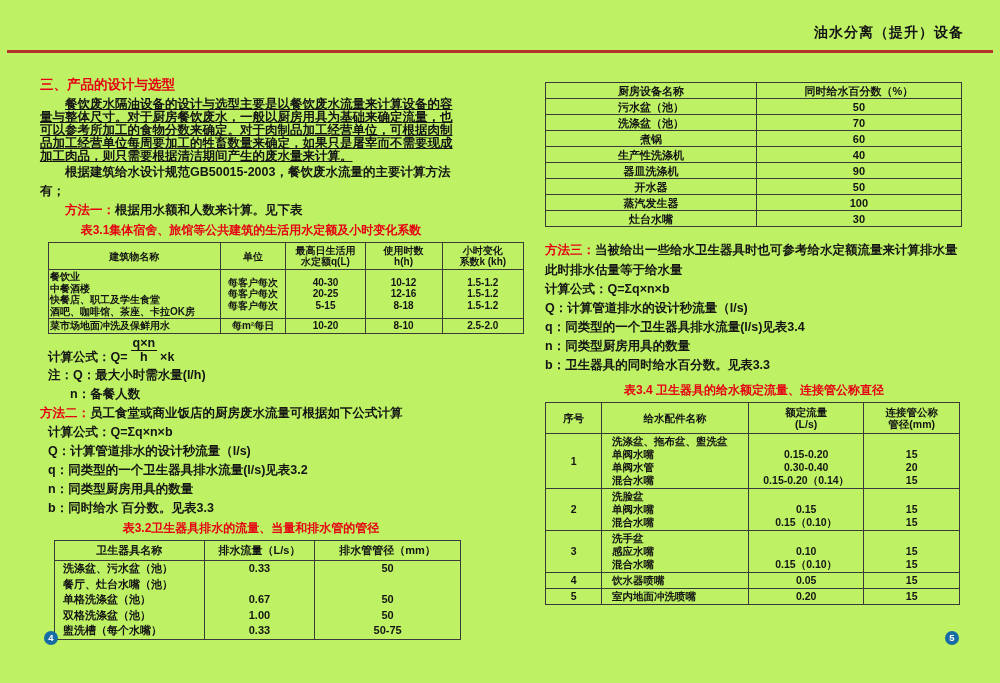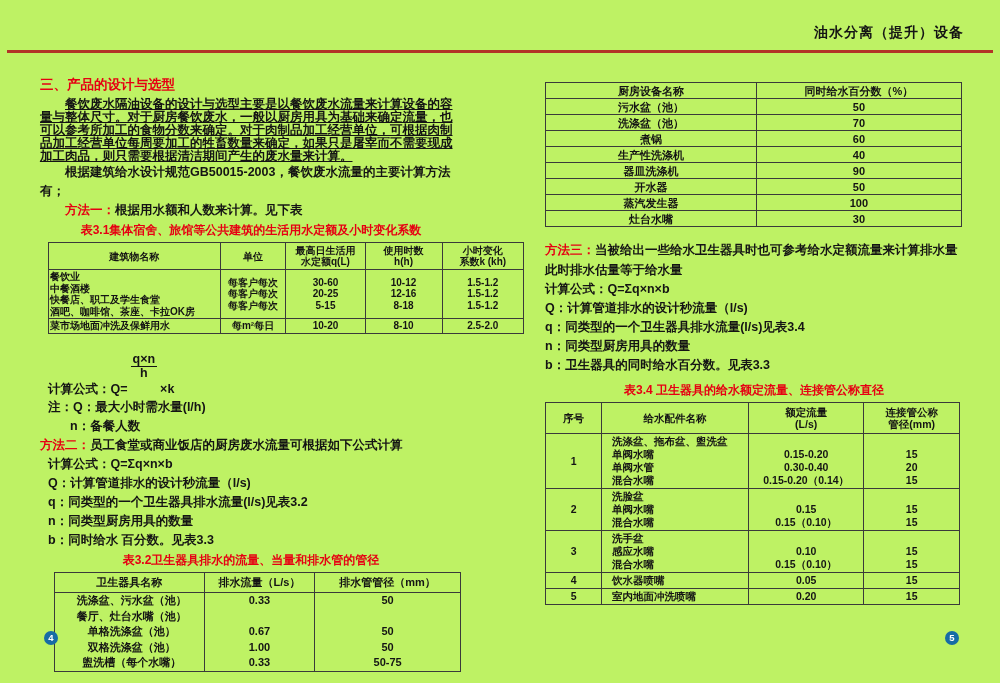--- a/index.html
+++ b/index.html
@@ -36,37 +36,37 @@
   .t31 { width:476px; margin-left:8px; font-size:10px; line-height:11.5px; }
   .t31 th { line-height:11px; padding:2px 2px; }
   .t31 tbody tr+tr td { border-top:1.2px solid #3a3a3a; }
   .t31 tbody td:first-child { text-align:left; padding-left:1px; }
   .t31 th:nth-child(1){width:37%} .t31 th:nth-child(2){width:13.5%}
   .t31 th:nth-child(3){width:16.5%} .t31 th:nth-child(4){width:16%} .t31 th:nth-child(5){width:17%}
 
   .t32 { width:407px; margin-left:14px; font-size:11px; line-height:13.5px; }
   .t32 th { padding:3px 2px; }
   .t32 td { padding:1px 3px; }
-  .t32 tbody td:first-child { text-align:center; padding-left:8px; }
+  .t32 tbody td:first-child { text-align:left; padding-left:8px; }
   .t32 th:nth-child(1){width:37%} .t32 th:nth-child(2){width:27%} .t32 th:nth-child(3){width:36%}
 
   .t33 { width:417px; font-size:11px; line-height:12px; }
   .t33 th,.t33 td { padding:1.5px 3px; }
   .t33 tbody td { border-top:1.2px solid #3a3a3a; }
   .t33 th:nth-child(1){width:49%}
 
   .t34 { width:415px; font-size:10.5px; line-height:13px; }
   .t34 th { padding:3px 2px; line-height:12px; }
   .t34 tbody tr+tr td { border-top:1.2px solid #3a3a3a; }
   .t34 tbody td:nth-child(2) { text-align:left; padding-left:10px; }
   .t34 th:nth-child(1){width:13%} .t34 th:nth-child(2){width:36%}
   .t34 th:nth-child(3){width:28%} .t34 th:nth-child(4){width:23%}
 
   .formula { display:flex; align-items:flex-end; margin:3px 0 2px 8px; line-height:14px; font-size:12.5px; }
-  .frac { display:inline-flex; flex-direction:column; text-align:center; margin:16px 3px; }
+  .frac { display:inline-flex; flex-direction:column; text-align:center; margin:0 3px; }
   .frac .num { border-bottom:1.5px solid #141414; padding:0 2px; line-height:13px; }
   .frac .den { line-height:13px; }
 
   .badge { position:absolute; width:14px; height:14px; border-radius:50%; top:631px;
            background:var(--badge-blue,#176ca5); color:#fff; font-size:9.5px; line-height:14px;
            text-align:center; }
   .badge-left { left:44px; }
   .badge-right { left:945px; }
 </style>
 </head>
@@ -114,21 +114,21 @@
               <div>中餐酒楼</div>
               <div>快餐店、职工及学生食堂</div>
               <div>酒吧、咖啡馆、茶座、卡拉OK房</div>
             </td>
             <td>
               <div>每客户每次</div>
               <div>每客户每次</div>
               <div>每客户每次</div>
             </td>
             <td>
-              <div>30-60</div>
+              <div>40-30</div>
               <div>20-25</div>
               <div>5-15</div>
             </td>
             <td>
               <div>10-12</div>
               <div>12-16</div>
               <div>8-18</div>
             </td>
             <td>
               <div>1.5-1.2</div>

